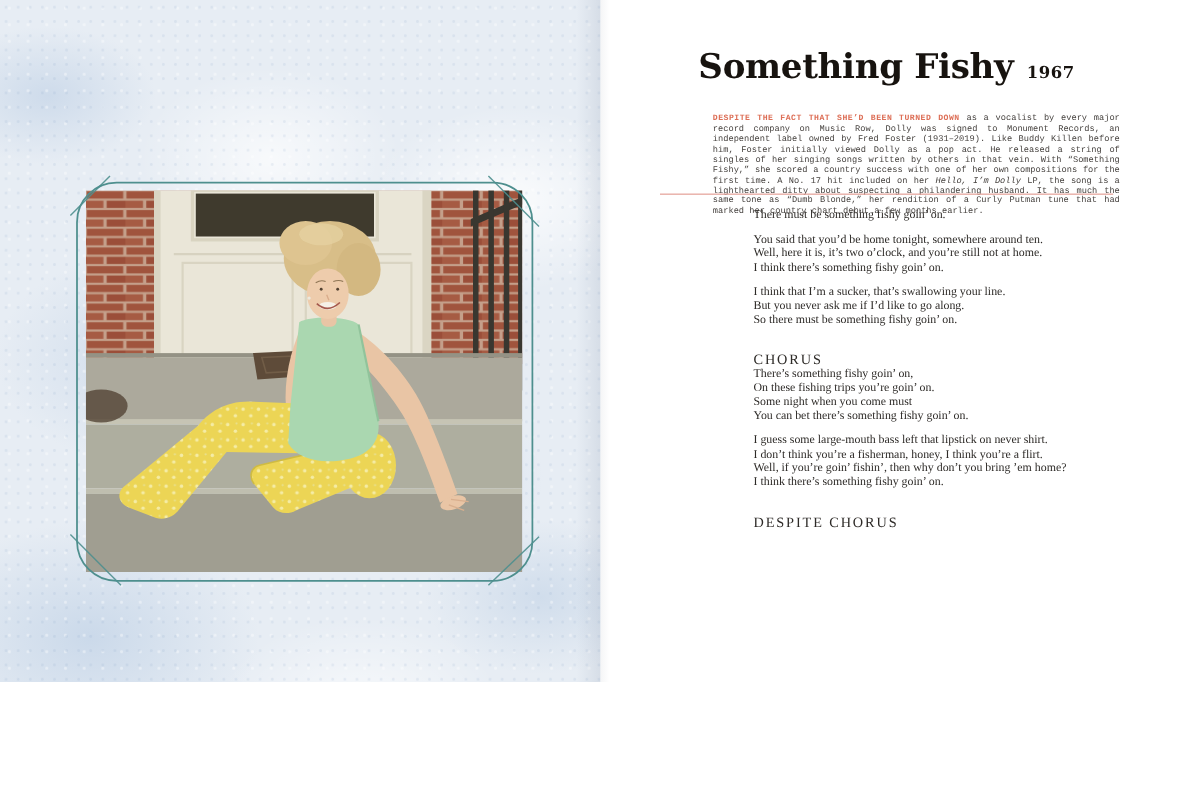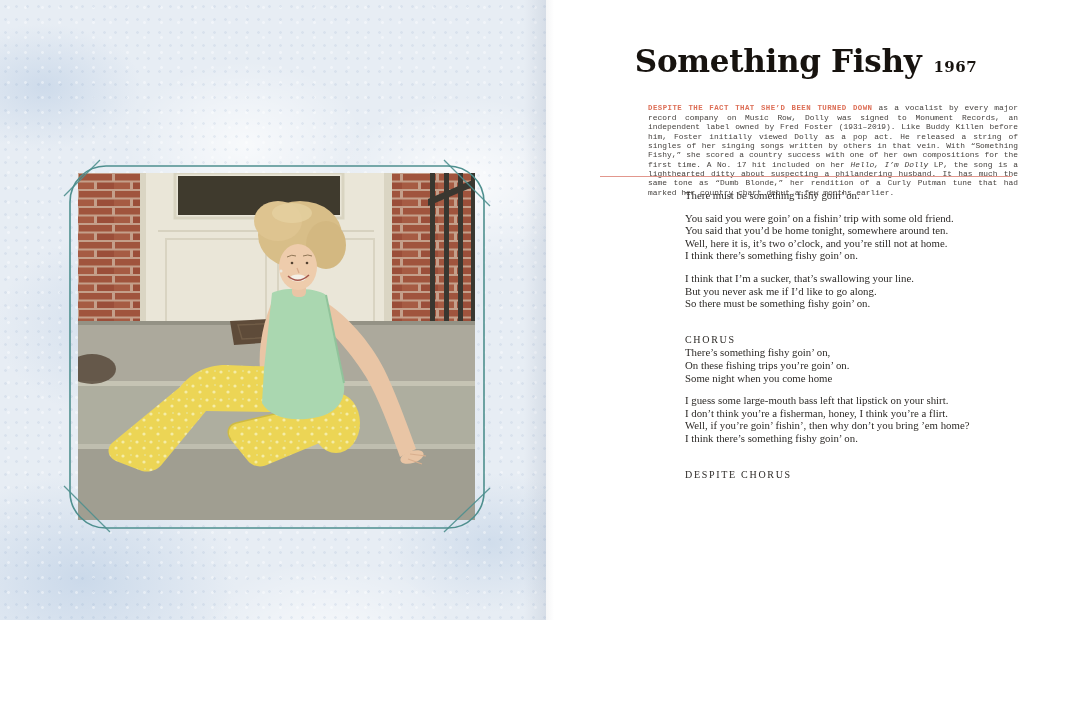--- a/index.html
+++ b/index.html
@@ -38,21 +38,21 @@
     font-size:15px;color:#17130f;margin-left:8px;letter-spacing:.5px;}
   .intro{position:absolute;left:102px;top:95px;width:370px;
     font-family:Liberation Mono, monospace;font-size:7.9px;line-height:9.3px;
     text-align:justify;color:#46423f;}
   .intro .lead{font-weight:bold;font-size:7.4px;letter-spacing:.45px;color:#dd6f57;}
   .intro .it{font-style:italic;}
   .rule{position:absolute;left:54px;top:176px;width:412px;height:1px;background:#e2978d;}
   .lyrics{position:absolute;left:139px;top:189px;width:330px;
     font-size:10.8px;line-height:12.6px;color:#2d2a27;}
   .stanza{margin:0 0 10px 0;}
-  .stanza-label{font-size:10px;letter-spacing:1.7px;color:#2d2a27;margin-top:24px;}
+  .stanza-label{font-size:13px;letter-spacing:1.7px;color:#2d2a27;margin-top:24px;}
   .page-number{position:absolute;left:170px;top:671px;width:80px;text-align:right;
     font-size:7.5px;letter-spacing:.6px;color:#55524f;}
 </style>
 </head>
 <body>
 
 <div class="spread">
 
   <div class="page-left">
 
@@ -163,38 +163,38 @@
 
     <p class="intro"><span class="lead">DESPITE THE FACT THAT SHE’D BEEN TURNED DOWN</span><span><span> as a vocalist by every major record company on Music Row, Dolly was signed to Monument Records, an independent label owned by Fred Foster (1931–2019). Like Buddy Killen before him, Foster initially viewed Dolly as a pop act. He released a string of singles of her singing songs written by others in that vein. With “Something Fishy,” she scored a country success with one of her own compositions for the first time. A No. 17 hit included on her </span><span class="it">Hello, I’m Dolly</span><span> LP, the song is a lighthearted ditty about suspecting a philandering husband. It has much the same tone as “Dumb Blonde,” her rendition of a Curly Putman tune that had marked her country chart debut a few months earlier.</span></span></p>
 
     <div class="rule"></div>
 
     <div class="lyrics">
         <div class="stanza">
           <div class="lyric-line">There must be something fishy goin’ on.</div>
         </div>
         <div class="stanza">
-          <div class="lyric-line">You said you were goin’ on a fishin’ trip with some old friend.</div>
           <div class="lyric-line">You said that you’d be home tonight, somewhere around ten.</div>
           <div class="lyric-line">Well, here it is, it’s two o’clock, and you’re still not at home.</div>
           <div class="lyric-line">I think there’s something fishy goin’ on.</div>
         </div>
         <div class="stanza">
           <div class="lyric-line">I think that I’m a sucker, that’s swallowing your line.</div>
           <div class="lyric-line">But you never ask me if I’d like to go along.</div>
           <div class="lyric-line">So there must be something fishy goin’ on.</div>
         </div>
         <div class="stanza">
           <div class="stanza-label">CHORUS</div>
           <div class="lyric-line">There’s something fishy goin’ on,</div>
           <div class="lyric-line">On these fishing trips you’re goin’ on.</div>
-          <div class="lyric-line">Some night when you come home</div>
-        </div>
-        <div class="stanza">
-          <div class="lyric-line">I guess some large-mouth bass left that lipstick on your shirt.</div>
+          <div class="lyric-line">Some night when you come must</div>
+          <div class="lyric-line">You can bet there’s something fishy goin’ on.</div>
+        </div>
+        <div class="stanza">
+          <div class="lyric-line">I guess some large-mouth bass left that lipstick on never shirt.</div>
           <div class="lyric-line">I don’t think you’re a fisherman, honey, I think you’re a flirt.</div>
           <div class="lyric-line">Well, if you’re goin’ fishin’, then why don’t you bring ’em home?</div>
           <div class="lyric-line">I think there’s something fishy goin’ on.</div>
         </div>
         <div class="stanza">
           <div class="stanza-label">DESPITE CHORUS</div>
         </div>
       </div>
 
     <div class="page-number">59.</div>

